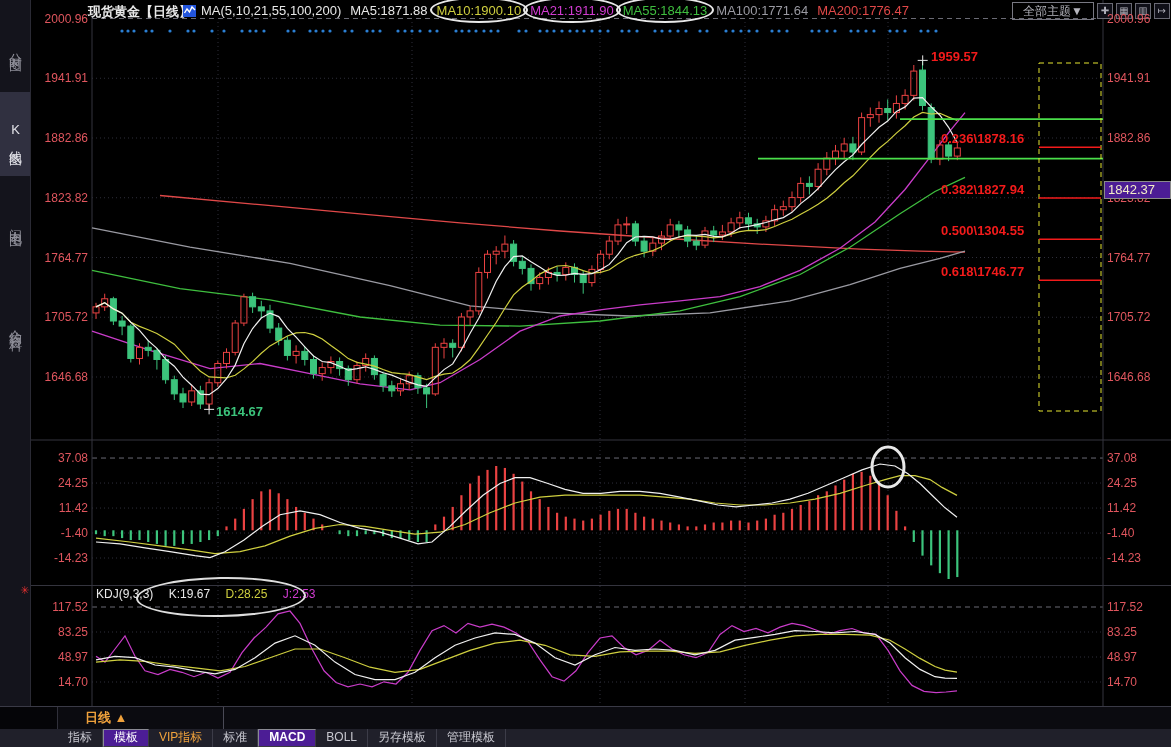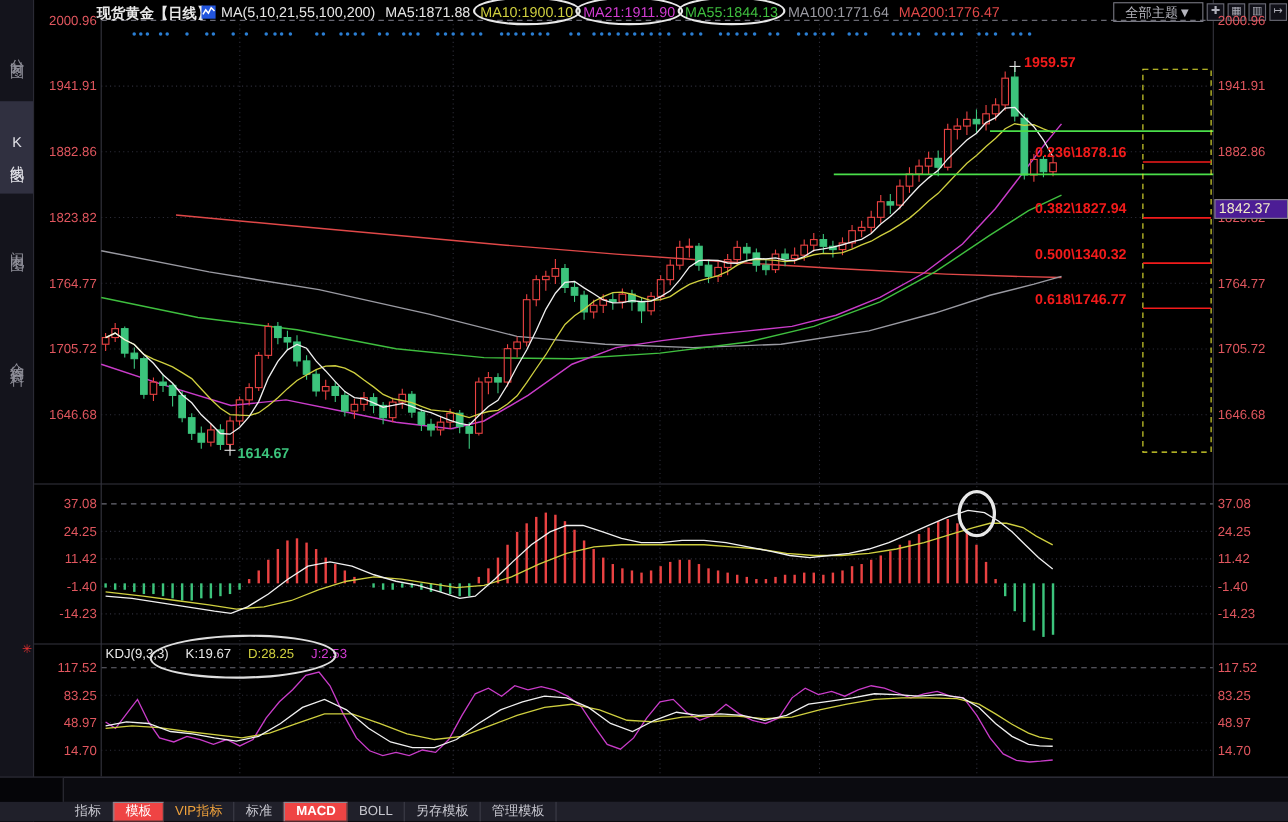--- a/index.html
+++ b/index.html
@@ -44,21 +44,21 @@
   #star-icon{position:absolute;left:20px;top:584px;color:#e03030;font-size:11px;}
   
   #xaxis-bar{position:absolute;left:0;top:706px;width:1171px;height:22px;background:#0b0b10;
              border-top:1px solid #3a3a46;border-bottom:1px solid #3a3a46;}
   #xaxis-corner{position:absolute;left:0;top:0;width:57px;height:22px;background:#050508;border-right:1px solid #30303a;}
   #period-cell{position:absolute;left:57px;top:0;width:138px;height:22px;border-right:1px solid #4a4a56;
                color:#f0a23c;font-weight:bold;font-size:13px;line-height:22px;padding-left:28px;cursor:pointer;}
   #tabbar{position:absolute;left:0;top:729px;width:1171px;height:18px;background:#20202a;display:flex;
           padding-left:58px;box-sizing:border-box;font-size:12px;color:#c8c8d0;}
   .tab{padding:0 10px;line-height:17px;border-right:1px solid #3c3c48;cursor:pointer;white-space:nowrap;}
-  .tab.raised{background:#ef4444;border:1px outset #8a8a94;color:#fff;line-height:15px;}
+  .tab.raised{background:#4c1d95;border:1px outset #8a8a94;color:#fff;line-height:15px;}
   .tab.bold{font-weight:bold;}
   .tab.vip{color:#f0a23c;}
 </style>
 </head>
 <body>
 
 <div id="app">
   <svg id="chart-svg" width="1171" height="747">
       <line x1="92" y1="18.5" x2="1103" y2="18.5" stroke="#6a6a74" stroke-dasharray="5,4"></line>
       <line x1="92" y1="78.25328549999996" x2="1103" y2="78.25328549999996" stroke="#2e2e3a" stroke-dasharray="1,3"></line>
@@ -658,37 +658,38 @@
       <div class="axis-label axis-right" style="top: 675px; left: 1107px;">14.70</div>
       <div class="xdate" style="left: 218px;">2022/10</div>
       <div class="xdate boxed" style="left: 412px;">2022/11/01 星期二</div>
       <div class="xdate" style="left: 600px;">2022/12</div>
       <div class="xdate" style="left: 745px;">2023/01</div>
       <div class="xdate" style="left: 888px;">2023/02</div>
       <div class="hi-label" style="left: 931px; top: 49px;">1959.57</div>
       <div class="lo-label" style="left: 216px; top: 404px;">1614.67</div>
       <div class="fib-label" style="top: 130.763px;">0.236\1878.16</div>
       <div class="fib-label" style="top: 181.581px;">0.382\1827.94</div>
-      <div class="fib-label" style="top: 222.644px;">0.500\1340.32</div>
+      <div class="fib-label" style="top: 222.644px;">0.500\1304.55</div>
       <div class="fib-label" style="top: 263.717px;">0.618\1746.77</div>
       <div class="price-tag">1842.37</div>
     </div>
 
 
   <div class="panel-header" style="top:587px;">
     <span class="c-white">KDJ(9,3,3)</span>
     <span class="c-white">K:19.67</span>
     <span class="c-yellow">D:28.25</span>
     <span class="c-magenta">J:2.53</span>
   </div>
   <div id="kdj-ellipse"></div>
   <span id="star-icon">✳</span>
 
   <div id="xaxis-bar">
     <div id="xaxis-corner"></div>
+    <div id="period-cell">日线 ▲</div>
   </div>
 
   <div id="tabbar">
       <div class="tab">指标</div>
       <div class="tab raised">模板</div>
       <div class="tab vip">VIP指标</div>
       <div class="tab">标准</div>
       <div class="tab raised bold">MACD</div>
       <div class="tab">BOLL</div>
       <div class="tab">另存模板</div>

